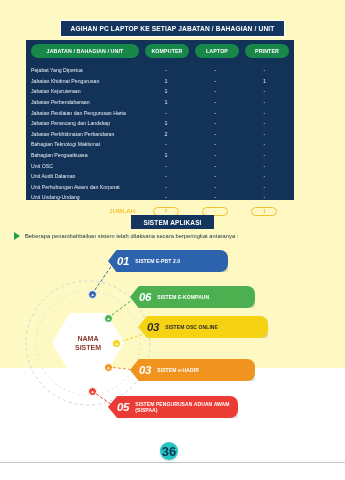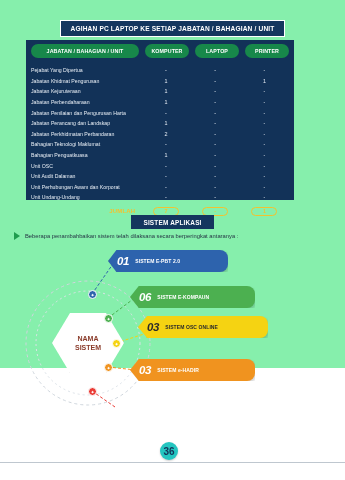--- a/index.html
+++ b/index.html
@@ -5,21 +5,21 @@
   * { box-sizing: border-box; margin: 0; padding: 0; }
   html, body {
     width: 345px; height: 480px;
     font-family: "Liberation Sans", sans-serif;
     background: #ffffff;
     overflow: hidden;
   }
   #page {
     position: relative;
     width: 345px; height: 368px;
-    background: #86efac;
+    background: #fef9c3;
   }
 
   
   .banner-wrap {
     position: absolute; top: 20px; left: 0; width: 345px;
     display: flex; justify-content: center;
   }
   .banner {
     background: #14365e;
     color: #ffffff;
@@ -218,21 +218,21 @@
   #node-5 { left: 68px; top: 141px; background: #ea3b35; }
 
   
   .pageno {
     position: absolute;
     left: 160px; top: 442px;
     width: 18px; height: 18px;
     border-radius: 50%;
     background: #24c5c0;
     color: #123258;
-    font-size: 10px;
+    font-size: 13px;
     font-weight: bold;
     display: flex; align-items: center; justify-content: center;
     box-shadow: 0 1px 2px rgba(0,0,0,.2);
   }
 
   
   .footer {
     position: absolute;
     left: 0; top: 462px;
     width: 345px; height: 18px;
@@ -400,20 +400,24 @@
       <div class="lbl">SISTEM E-KOMPAUN</div>
     </div>
     <div class="item" id="item-3">
       <div class="num">03</div>
       <div class="lbl">SISTEM OSC ONLINE</div>
     </div>
     <div class="item" id="item-4">
       <div class="num">03</div>
       <div class="lbl">SISTEM e-HADIR</div>
     </div>
+    <div class="item" id="item-5">
+      <div class="num">05</div>
+      <div class="lbl">SISTEM PENGURUSAN ADUAN AWAM (SISPAA)</div>
+    </div>
   </div>
 
   <div class="pageno">36</div>
 
   <div class="footer">
     <span></span>
     <span></span>
   </div>
 </div>
 

